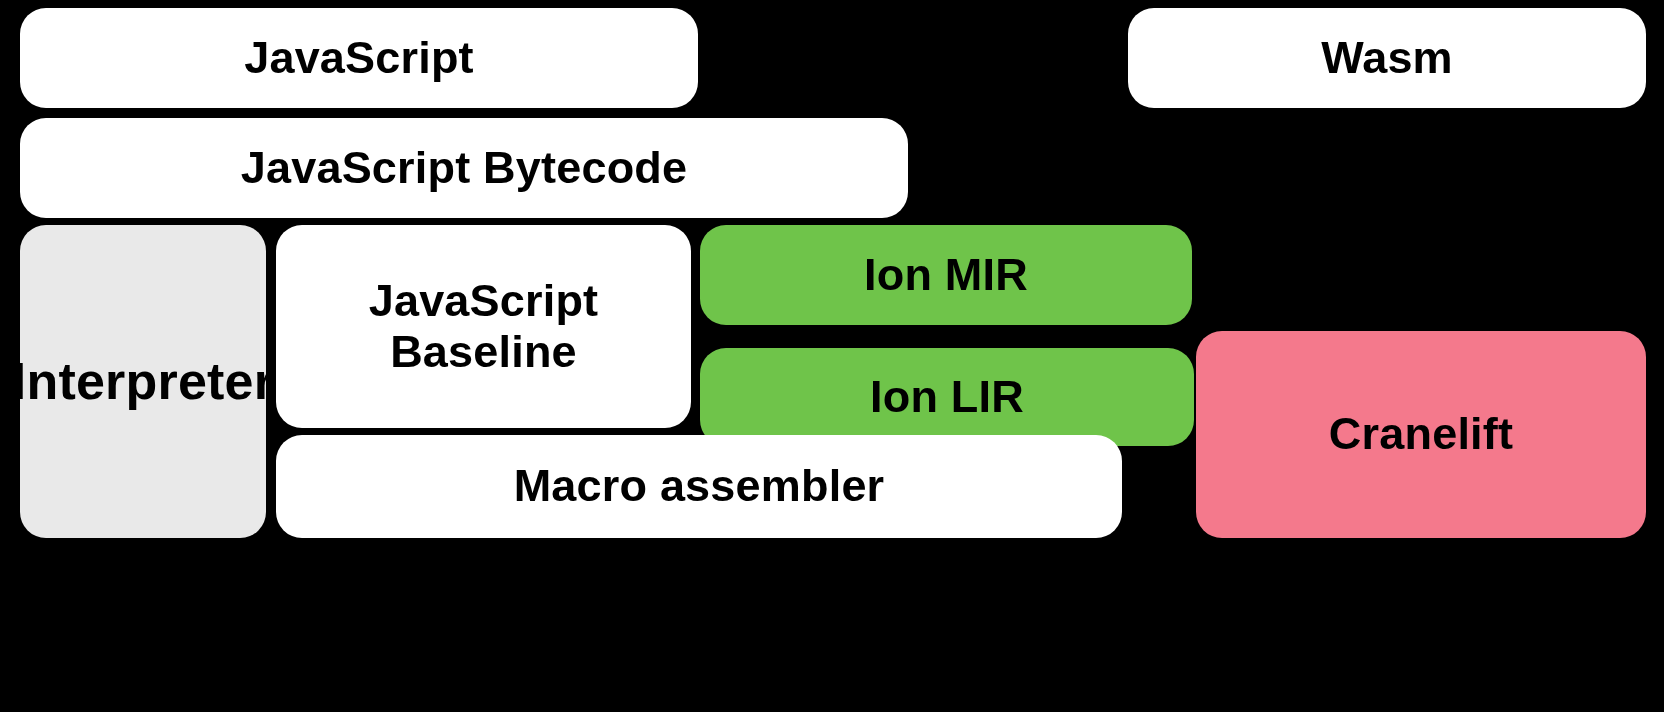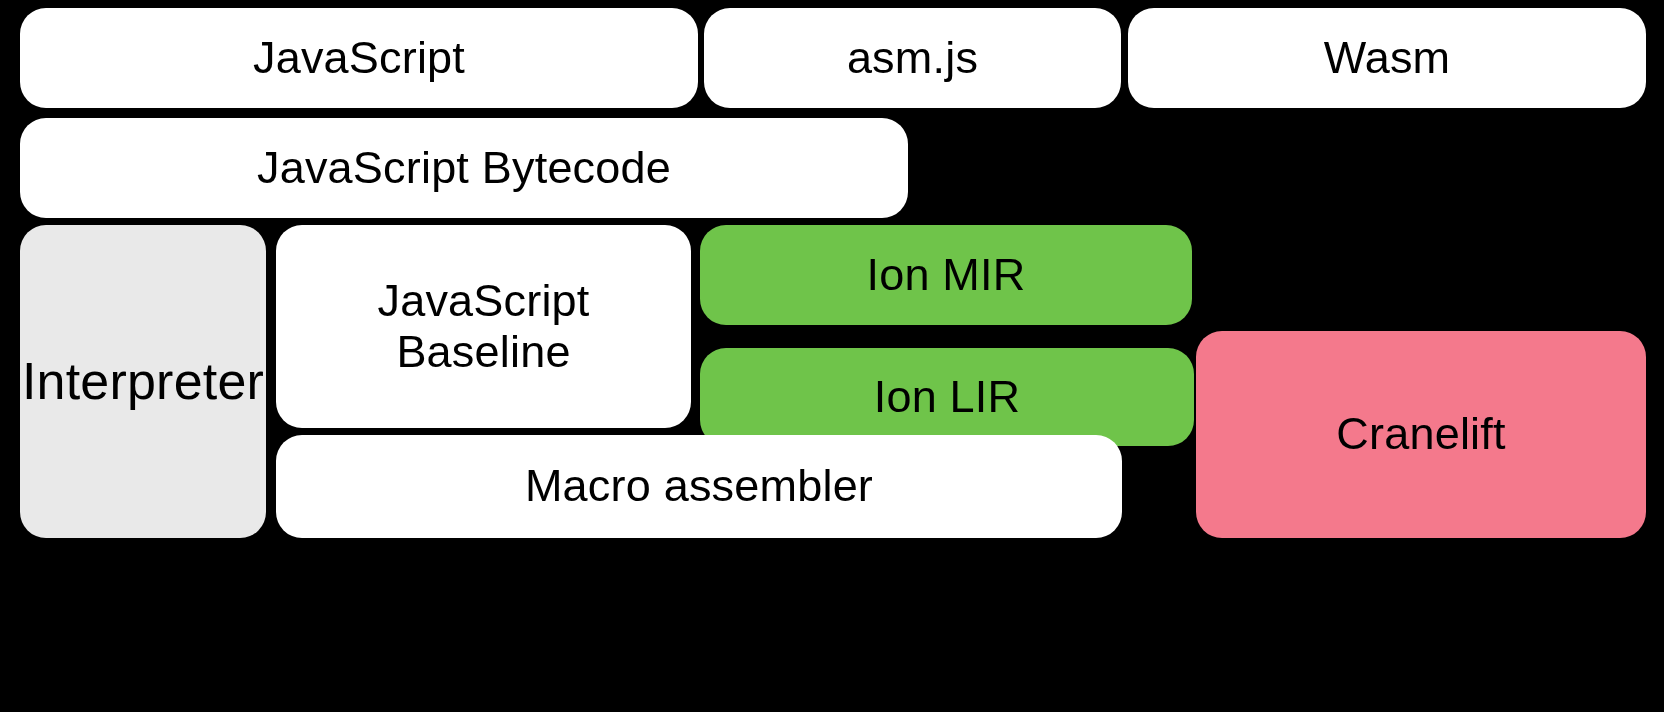--- a/index.html
+++ b/index.html
@@ -23,21 +23,21 @@
     position: absolute;
     box-sizing: border-box;
     border-radius: 26px;
     display: flex;
     align-items: center;
     justify-content: center;
     text-align: center;
     line-height: 1.12;
     color: #000000;
     font-size: 45px;
-    font-weight: 400;
+    font-weight: 700;
     letter-spacing: 0.2px;
     white-space: pre-line;
     padding: 2px 10px;
   }
   .fill-white  { background: #ffffff; }
   .fill-gray   { background: #e9e9e9; }
   .fill-green  { background: #6fc44a; }
   .fill-pink   { background: #f4798c; }
 
   
@@ -57,21 +57,20 @@
   
   #n-native-machine    { left:276px;  top:545px; width:1370px; height:101px; }
 </style>
 </head>
 <body>
 
 <div id="stage">
 
   <div class="node fill-white" id="n-javascript">JavaScript</div>
 
-  <div class="node fill-white" id="n-asmjs">asm.js</div>
 
   <div class="node fill-white" id="n-js-bytecode">JavaScript Bytecode</div>
 
   <div class="node fill-white" id="n-wasm">Wasm</div>
 
 
   <div class="node fill-gray" id="n-interpreter">Interpreter</div>
 
   <div class="node fill-white" id="n-js-baseline">JavaScript
 Baseline</div>

